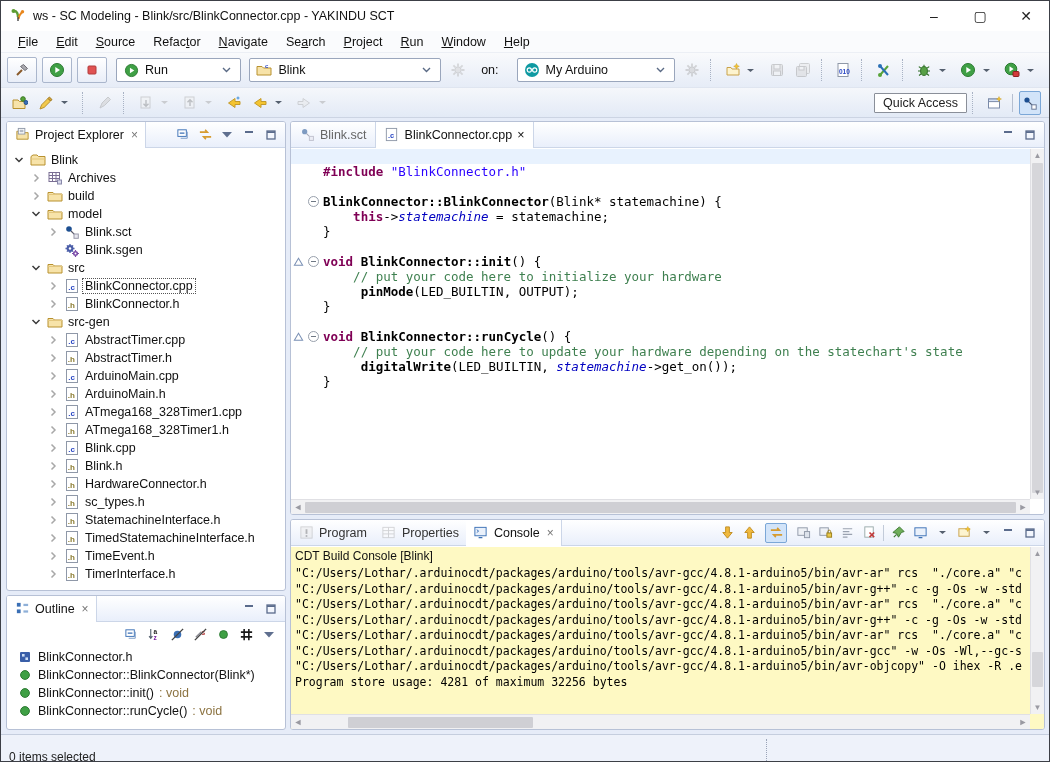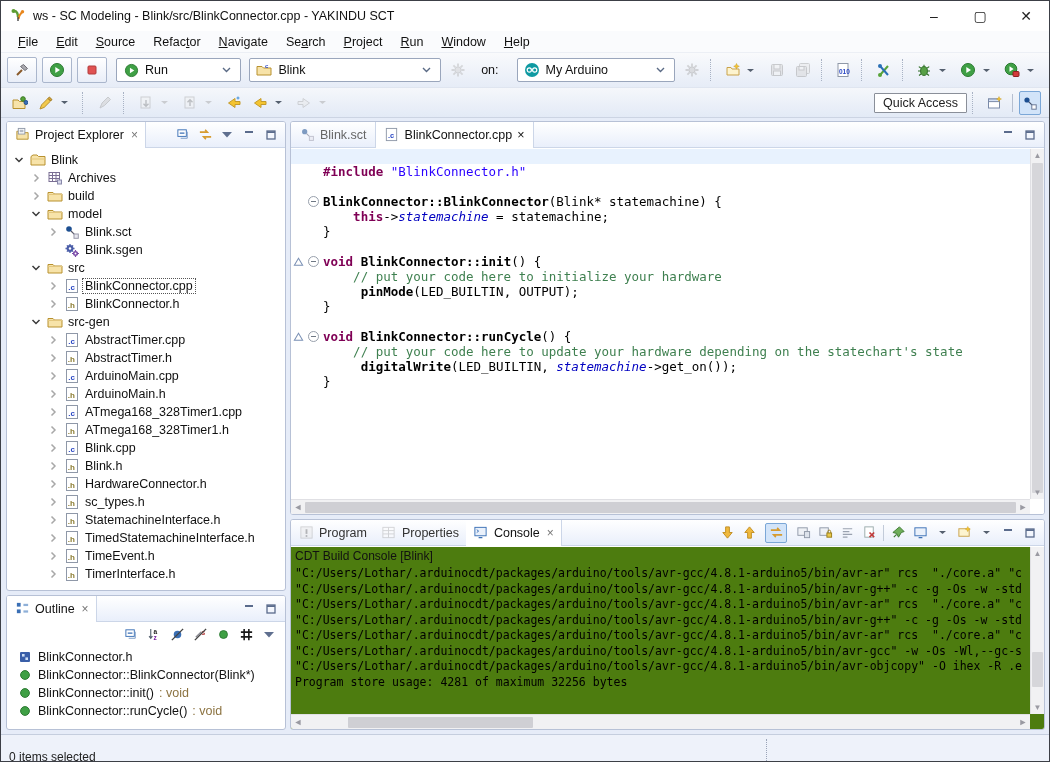--- a/index.html
+++ b/index.html
@@ -75,21 +75,21 @@
   .fold-circle::after { content:""; position:absolute; left:2px; right:2px; top:4px; border-top:1px solid #6f7884; }
   
   .vscroll { position:absolute; top:0; right:0; bottom:15px; width:14px; background:#f1f1f3; border-left:1px solid #e0e0e4; }
   .vscroll .arr { height:13px; display:flex; align-items:center; justify-content:center; color:#9a9aa2; font-size:8px; }
   .vscroll .arr.down { position:absolute; bottom:0; left:0; right:0; }
   .vthumb { position:absolute; left:1px; right:1px; background:#d6d6da; border-radius:1px; }
   .hscroll { position:absolute; left:0; right:14px; bottom:0; height:15px; background:#f1f1f3; border-top:1px solid #e0e0e4; display:flex; align-items:center; }
   .hscroll .arr { width:14px; text-align:center; color:#9a9aa2; font-size:9px; }
   .hthumb { height:11px; background:#cfcfd4; border-radius:1px; }
   
-  .cs-body { position:absolute; left:0; top:27px; right:0; bottom:0; background:#4d7c0f; }
+  .cs-body { position:absolute; left:0; top:27px; right:0; bottom:0; background:#fef9c3; }
   .cs-header { font-size:12px; color:#111; padding:2px 4px 1px 4px; }
   .console-text { position:absolute; left:0; top:19px; right:14px; bottom:15px; overflow:hidden; font-family:"DejaVu Sans Mono","Liberation Mono",monospace; font-size:11.5px; line-height:15.5px; padding-left:4px; }
   .console-line { white-space:pre; color:#000; }
   
   .statusbar { position:absolute; left:0; top:733px; right:0; height:45px; background:#eef2fa; border-top:1px solid #c5cede; display:flex; align-items:center; }
   .statusbar .st-left { padding-left:8px; font-size:12px; color:#222; }
   .statusbar .st-sep { position:absolute; left:765px; top:4px; bottom:4px; border-left:1px dotted #9aa4b8; }
 </style>
 </head>
 <body>

